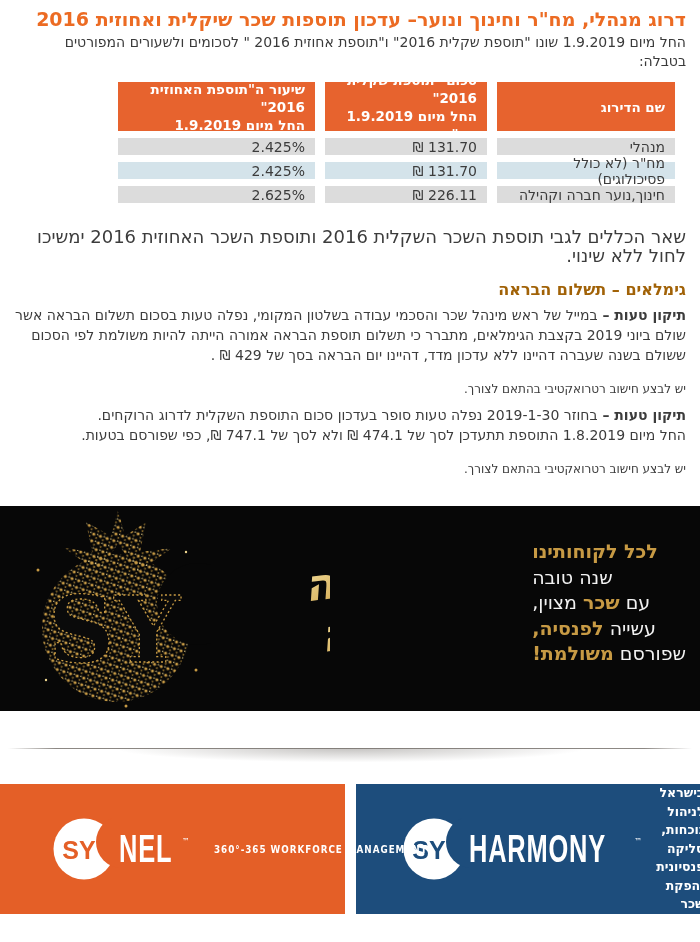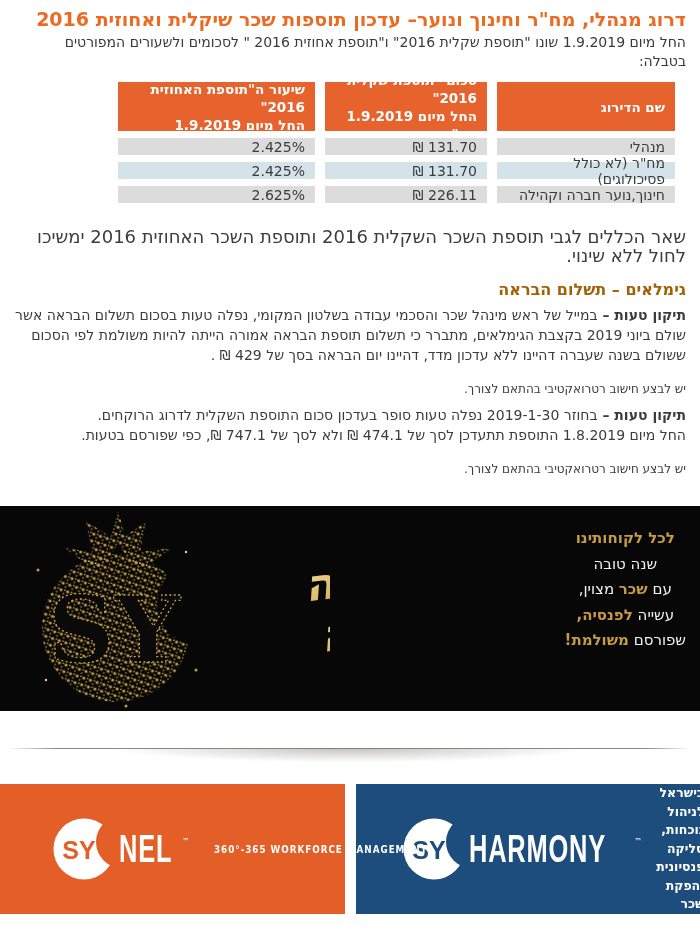--- a/index.html
+++ b/index.html
@@ -36,22 +36,22 @@
   .section-heading{margin:16px 0 0;font-size:16px;line-height:18px;font-weight:bold;color:#a16207;}
   .para{margin:6px 0 0;font-size:14px;line-height:20px;}
   .lead{font-weight:bold;}
   .retro{margin:15px 0 0;font-size:12px;line-height:19px;}
 
   
   .banner{
     position:relative;width:700px;height:205px;background:#070707;margin-top:27px;overflow:hidden;
   }
   .banner-text{
-    position:absolute;top:20px;right:14px;text-align:center;
-    font-size:15px;line-height:25.5px;color:#f2f2f2;
+    position:absolute;top:33px;right:14px;text-align:left;
+    font-size:19px;line-height:25.5px;color:#f2f2f2;
   }
   .banner-text .gold{color:#c79a44;font-weight:bold;}
   .pomegranate{position:absolute;left:26px;top:4px;}
   .shana-script{position:absolute;left:180px;top:50px;}
 
   
   .divider{
     margin:37px 8px 0;height:20px;
     background:
       linear-gradient(to right, rgba(140,135,130,0), rgba(120,115,110,.85) 7%, rgba(120,115,110,.85) 93%, rgba(140,135,130,0)) top/100% 1px no-repeat,

